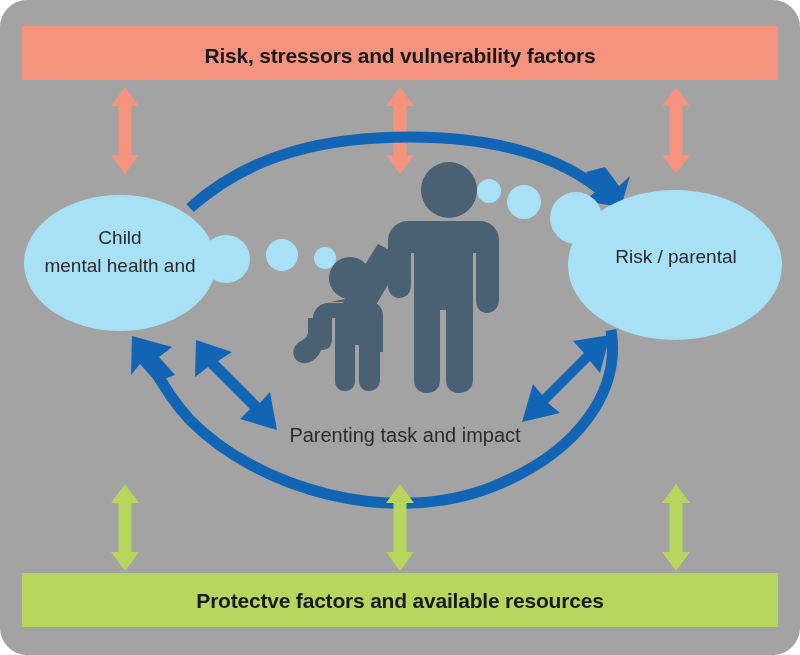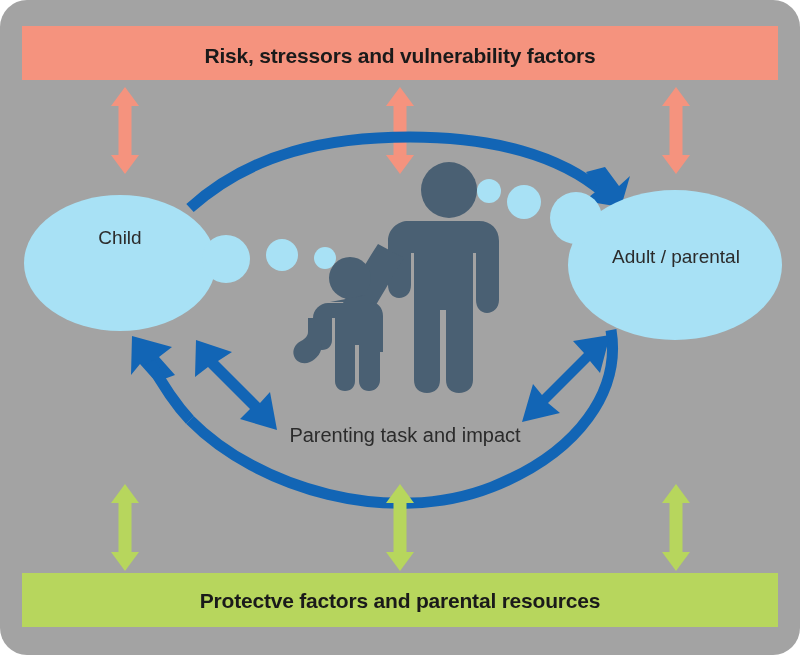--- a/index.html
+++ b/index.html
@@ -166,25 +166,26 @@
       <path d="M676,484 L690,503 L682.5,503 L682.5,552 L690,552 L676,571 L662,552 L669.5,552 L669.5,503 L662,503 Z"></path>
     </g>
 
     <rect x="22" y="573" width="756" height="54" fill="#B7D65D"></rect>
   </svg>
 
   <div class="banner-label" id="top-banner-label">Risk, stressors and vulnerability factors</div>
 
   <div class="cloud-label" id="left-cloud-label">
     <div>Child</div>
+    <div>mental health and</div>
   </div>
 
   <div class="cloud-label" id="right-cloud-label">
-    <div>Adult / parental</div>
+    <div>Risk / parental</div>
   </div>
 
   <div id="center-label">
     <div>Parenting task and impact</div>
   </div>
 
-  <div class="banner-label" id="bottom-banner-label">Protectve factors and parental resources</div>
+  <div class="banner-label" id="bottom-banner-label">Protectve factors and available resources</div>
 
 </div>
 
 </body></html>

